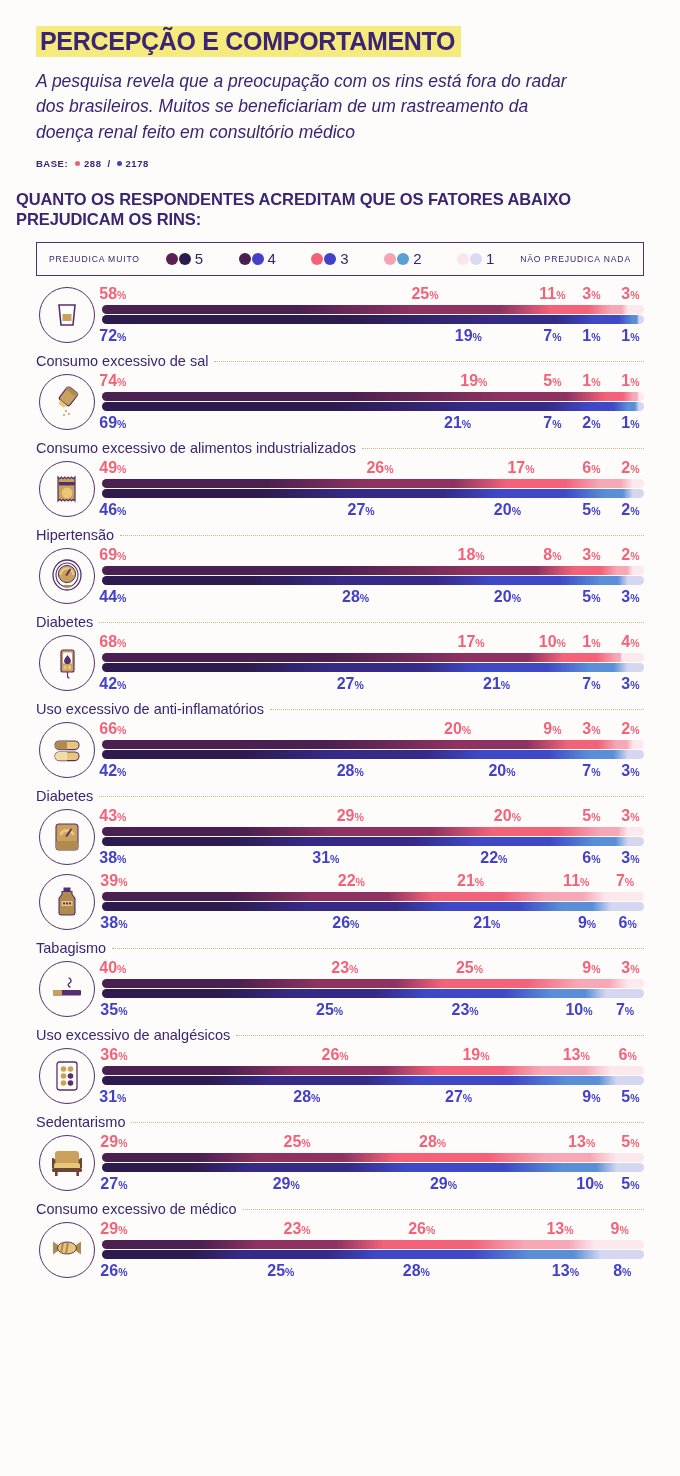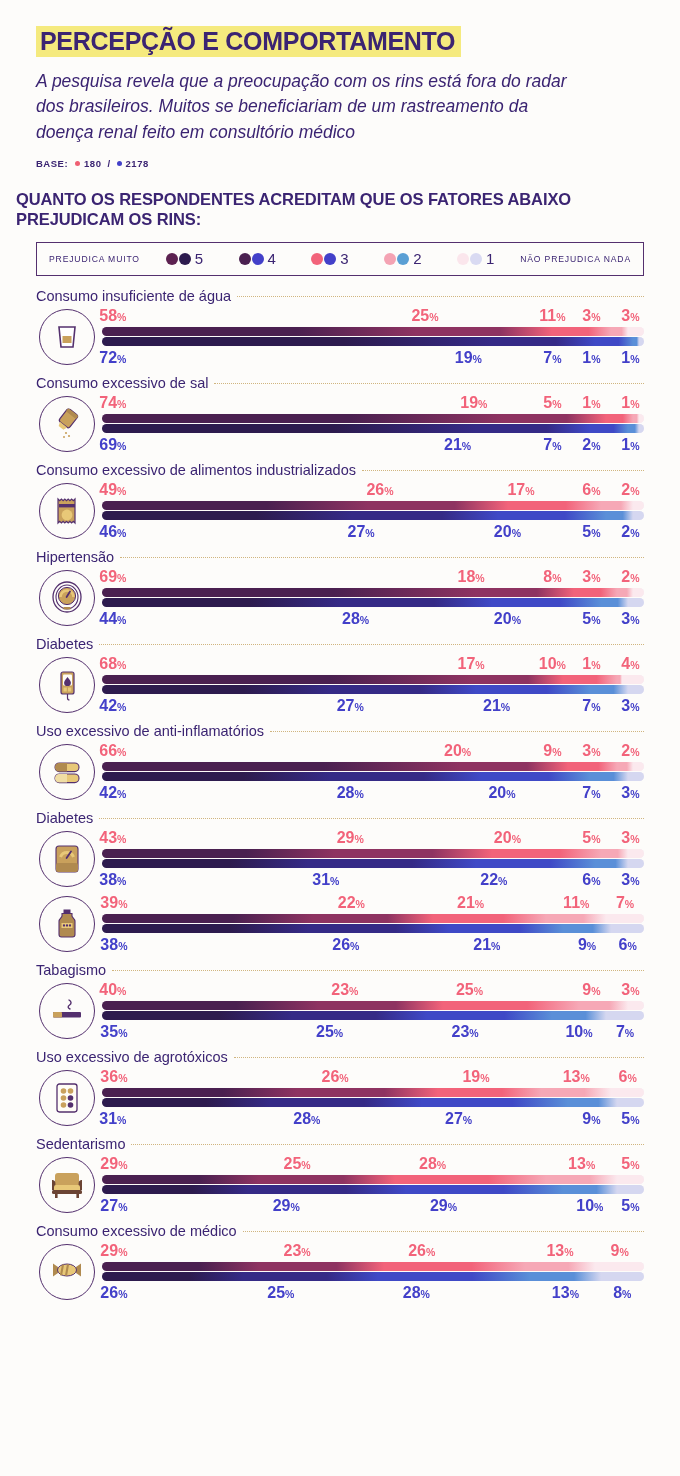--- a/index.html
+++ b/index.html
@@ -179,21 +179,21 @@
 <div class="page">
 
   <div class="header">
     <div class="title-wrap">
       <span class="title">PERCEPÇÃO E COMPORTAMENTO</span>
     </div>
     <div class="subtitle">A pesquisa revela que a preocupação com os rins está fora do radar dos brasileiros. Muitos se beneficiariam de um rastreamento da doença renal feito em consultório médico</div>
     <div class="base-line">
       <span class="base-label">BASE:</span>
       <span class="dot pink"></span>
-      <span class="base-num">180</span>
+      <span class="base-num">288</span>
       <span class="base-sep">/</span>
       <span class="dot blue"></span>
       <span class="base-num">2178</span>
     </div>
   </div>
 
   <div class="section-title">QUANTO OS RESPONDENTES ACREDITAM QUE OS FATORES ABAIXO PREJUDICAM OS RINS:</div>
 
   <div class="legend">
     <span class="legend-cap">PREJUDICA MUITO</span>
@@ -222,24 +222,20 @@
           <span class="ld" style="background: rgb(251, 230, 236);"></span>
           <span class="ld" style="background: rgb(217, 218, 242);"></span>
           <span class="lnum">1</span>
         </div>
       </div>
     <span class="legend-cap">NÃO PREJUDICA NADA</span>
   </div>
 
   <div class="rows" id="rows">
       <div class="row">
-        <div class="row-head">
-          <div class="row-name">Consumo insuficiente de água</div>
-          <div class="row-dots"></div>
-        </div>
         <div class="row-body">
           <div class="icon-cell">
             <div class="icon-circle">
               <svg width="34" height="34" viewBox="0 0 34 34">
                 <path d="M9 7 h16 l-2 20 h-12 z" fill="#fff" stroke="#54306e" stroke-width="1.6"></path>
                 <rect x="12.5" y="16" width="9" height="7" fill="#c9a15c"></rect>
               </svg>
             </div>
           </div>
           <div class="bars">
@@ -657,21 +653,21 @@
               <span class="lbl blue" style="left: 42%;">25<span class="pc">%</span></span>
               <span class="lbl blue" style="left: 67%;">23<span class="pc">%</span></span>
               <span class="lbl blue" style="left: 88%;">10<span class="pc">%</span></span>
               <span class="lbl blue" style="left: 96.5%;">7<span class="pc">%</span></span>
             </div>
           </div>
         </div>
       </div>
       <div class="row">
         <div class="row-head">
-          <div class="row-name">Uso excessivo de agrotóxicos</div>
+          <div class="row-name">Uso excessivo de analgésicos</div>
           <div class="row-dots"></div>
         </div>
         <div class="row-body">
           <div class="icon-cell">
             <div class="icon-circle">
               <svg width="34" height="34" viewBox="0 0 34 34">
                 <rect x="7" y="3" width="20" height="28" rx="2.4" fill="#fffdf6" stroke="#54306e" stroke-width="1.3"></rect>
                 <circle cx="13.5" cy="10" r="2.8" fill="#c9a15c"></circle>
                 <circle cx="20.5" cy="10" r="2.8" fill="#c9a15c"></circle>
                 <circle cx="13.5" cy="17" r="2.8" fill="#c9a15c"></circle>

